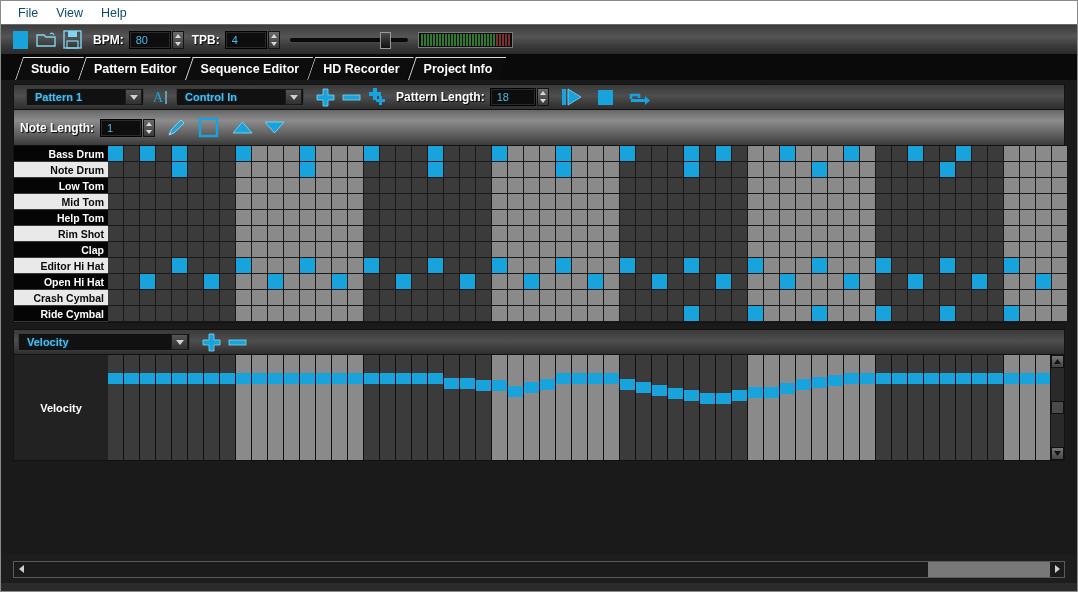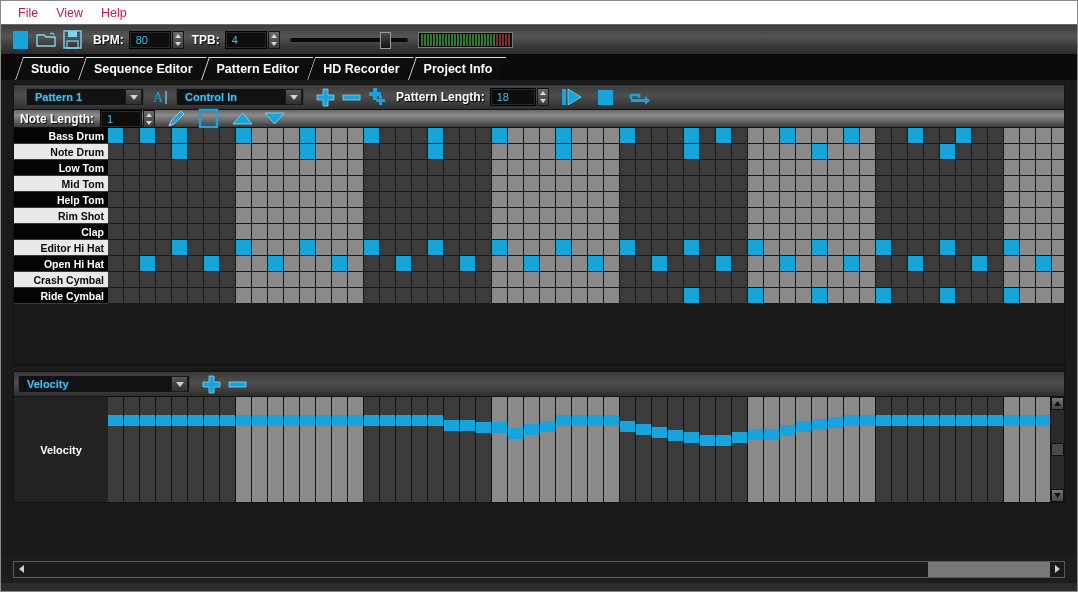--- a/index.html
+++ b/index.html
@@ -39,21 +39,21 @@
   }
   .wbtn.close { background:#e81123; color:#fff; width:48px; }
   .wbtn svg { display:block; }
 
   
   .menubar {
     height:23px; background:#ffffff; display:flex; align-items:center;
     flex:0 0 23px; padding-left:8px;
   }
   .menuitem {
-    font-size:12.5px; color:#be185d; padding:2px 9px;
+    font-size:12.5px; color:#0c4a6e; padding:2px 9px;
   }
 
   
   .maintoolbar {
     flex:0 0 30px; height:30px;
     background:linear-gradient(to bottom,#3c3c3c 0%,#555555 40%,#3a3a3a 72%,#2a2a2a 100%);
     display:flex; align-items:center; gap:0px; padding:0 6px;
     border-top:1px solid #6a6a6a;
     text-align:right;
   }
@@ -140,30 +140,30 @@
     width:17px; height:16px; margin:1px;
     background:linear-gradient(to bottom,#555,#303030);
     border:1px solid #1a1a1a;
     display:flex; align-items:center; justify-content:center;
   }
   .carrow i { width:0;height:0;border-left:4px solid transparent;border-right:4px solid transparent;border-top:5px solid #d0d0d0; }
 
   .plusbtn, .minusbtn, .plusmulti { width:26px; height:22px; display:flex; align-items:center; justify-content:center; }
 
   .strip2 {
-    height:18px;
+    height:36px;
     background:linear-gradient(to bottom,#666 0%,#8c8c8c 30%,#5a5a5a 75%,#3a3a3a 100%);
     display:flex; align-items:center; padding:0 6px;
     border:1px solid #121212; border-top:none;
   }
   .strip2 .lab { color:#fff; font-size:12px; font-weight:bold; text-shadow:1px 1px 1px #000; margin-right:6px;}
 
   
   .gridwrap { background:#c2410c; border:1px solid #121212; border-top:none;
-     display:flex; flex-direction:column; }
+     display:flex; flex-direction:row; }
   .gridarea { display:flex; }
   .labels { width:94px; flex:0 0 94px; }
   .lbl {
     height:16px; display:flex; align-items:center; justify-content:flex-end;
     padding-right:4px; font-size:10.5px; font-weight:bold; color:#ffffff;
     background:#050505; border-bottom:1px solid #3a3a3a;
   }
   .lbl.alt { background:#e9e9e9; color:#0a0a0a; }
   .cells { flex:1; overflow:hidden; }
   .row { height:16px; display:flex; }
@@ -289,22 +289,22 @@
         <div class="seg red"></div>
         <div class="seg red"></div>
         <div class="seg red"></div>
         <div class="seg red"></div>
         <div class="seg red"></div>
       </div>
   </div>
 
   <div class="tabbar">
     <div class="tab">Studio</div>
+    <div class="tab">Pattern Editor</div>
     <div class="tab">Sequence Editor</div>
-    <div class="tab">Pattern Editor</div>
     <div class="tab">HD Recorder</div>
     <div class="tab">Project Info</div>
   </div>
 
   <div class="editor">
 
     <div class="strip1">
       <div class="combo" style="width:118px;margin-left:8px">
         <div class="ctext">Pattern 1</div>
         <div class="carrow">

